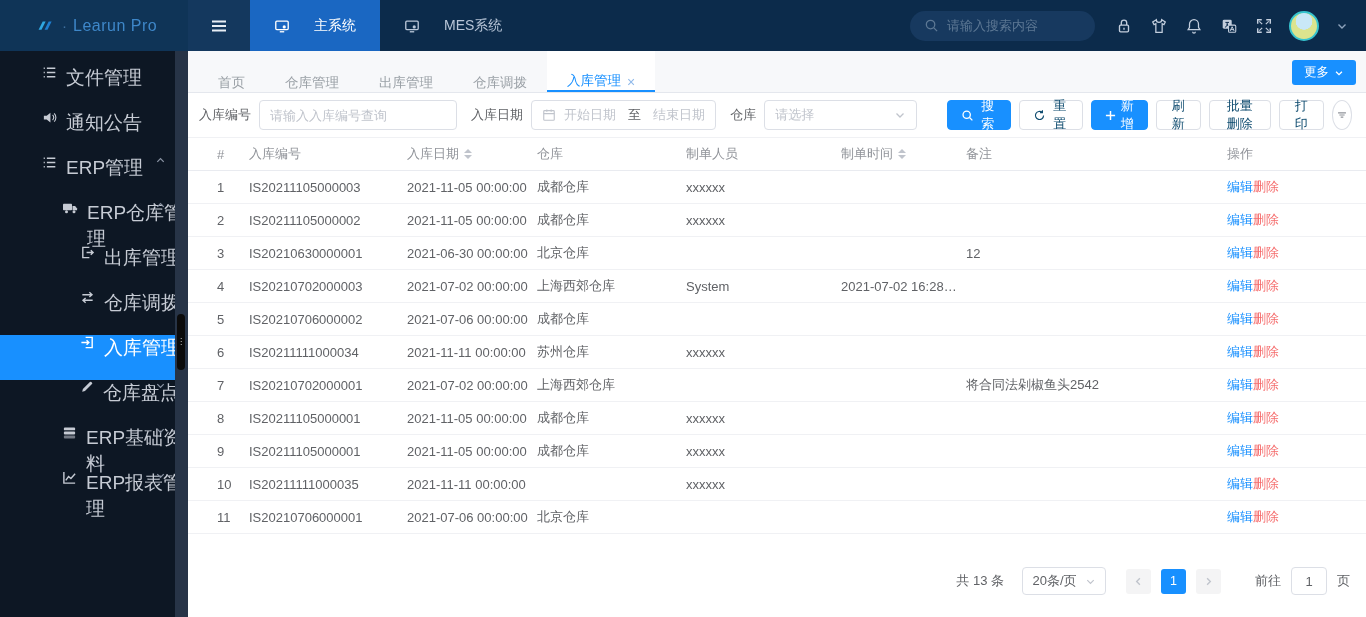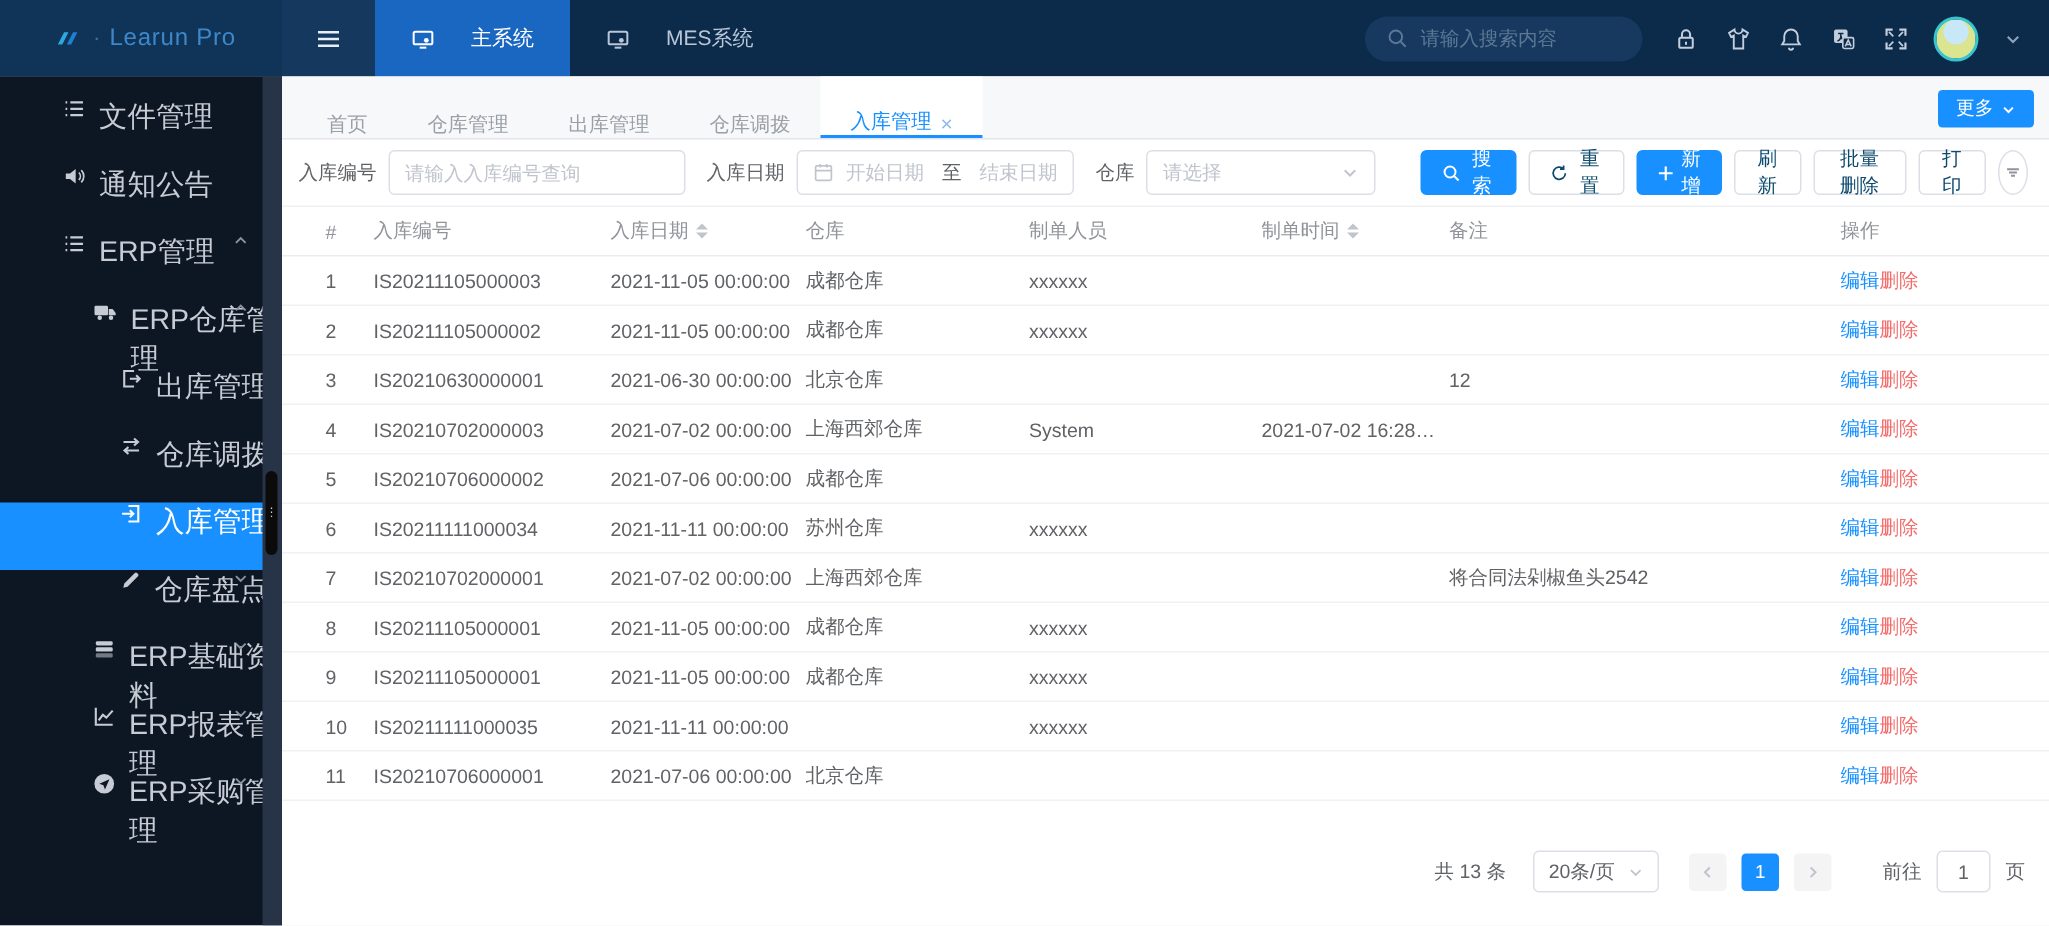--- a/index.html
+++ b/index.html
@@ -299,34 +299,20 @@
                 <path d="m4 11 3-4 2.5 2L14 4" stroke="currentColor" fill="none" stroke-width="1.5"></path>
               </svg>
             </span>
             <span class="lbl">ERP报表管理</span>
             <span class="icon chev">
               <svg width="11" height="11" viewBox="0 0 12 12">
                 <path d="M2.5 4.5 6 8l3.5-3.5" fill="none" stroke="currentColor" stroke-width="1.4"></path>
               </svg>
             </span>
           </div>
-          <div class="side-item lv2">
-            <span class="icon">
-              <svg width="15" height="15" viewBox="0 0 16 16">
-                <circle cx="8" cy="8" r="7" fill="currentColor"></circle>
-                <path d="m4.5 8 7.2-3.2-3.2 7.2-1.1-2.9z" fill="#0d1724"></path>
-              </svg>
-            </span>
-            <span class="lbl">ERP采购管理</span>
-            <span class="icon chev">
-              <svg width="11" height="11" viewBox="0 0 12 12">
-                <path d="M2.5 4.5 6 8l3.5-3.5" fill="none" stroke="currentColor" stroke-width="1.4"></path>
-              </svg>
-            </span>
-          </div>
         </div>
       <div class="sb-track"></div>
       <div class="sb-thumb">⋮</div>
     </aside>
 
     <main class="main">
 
       <div class="tabstrip">
         <div style="display:flex">
             <div class="page-tab">

